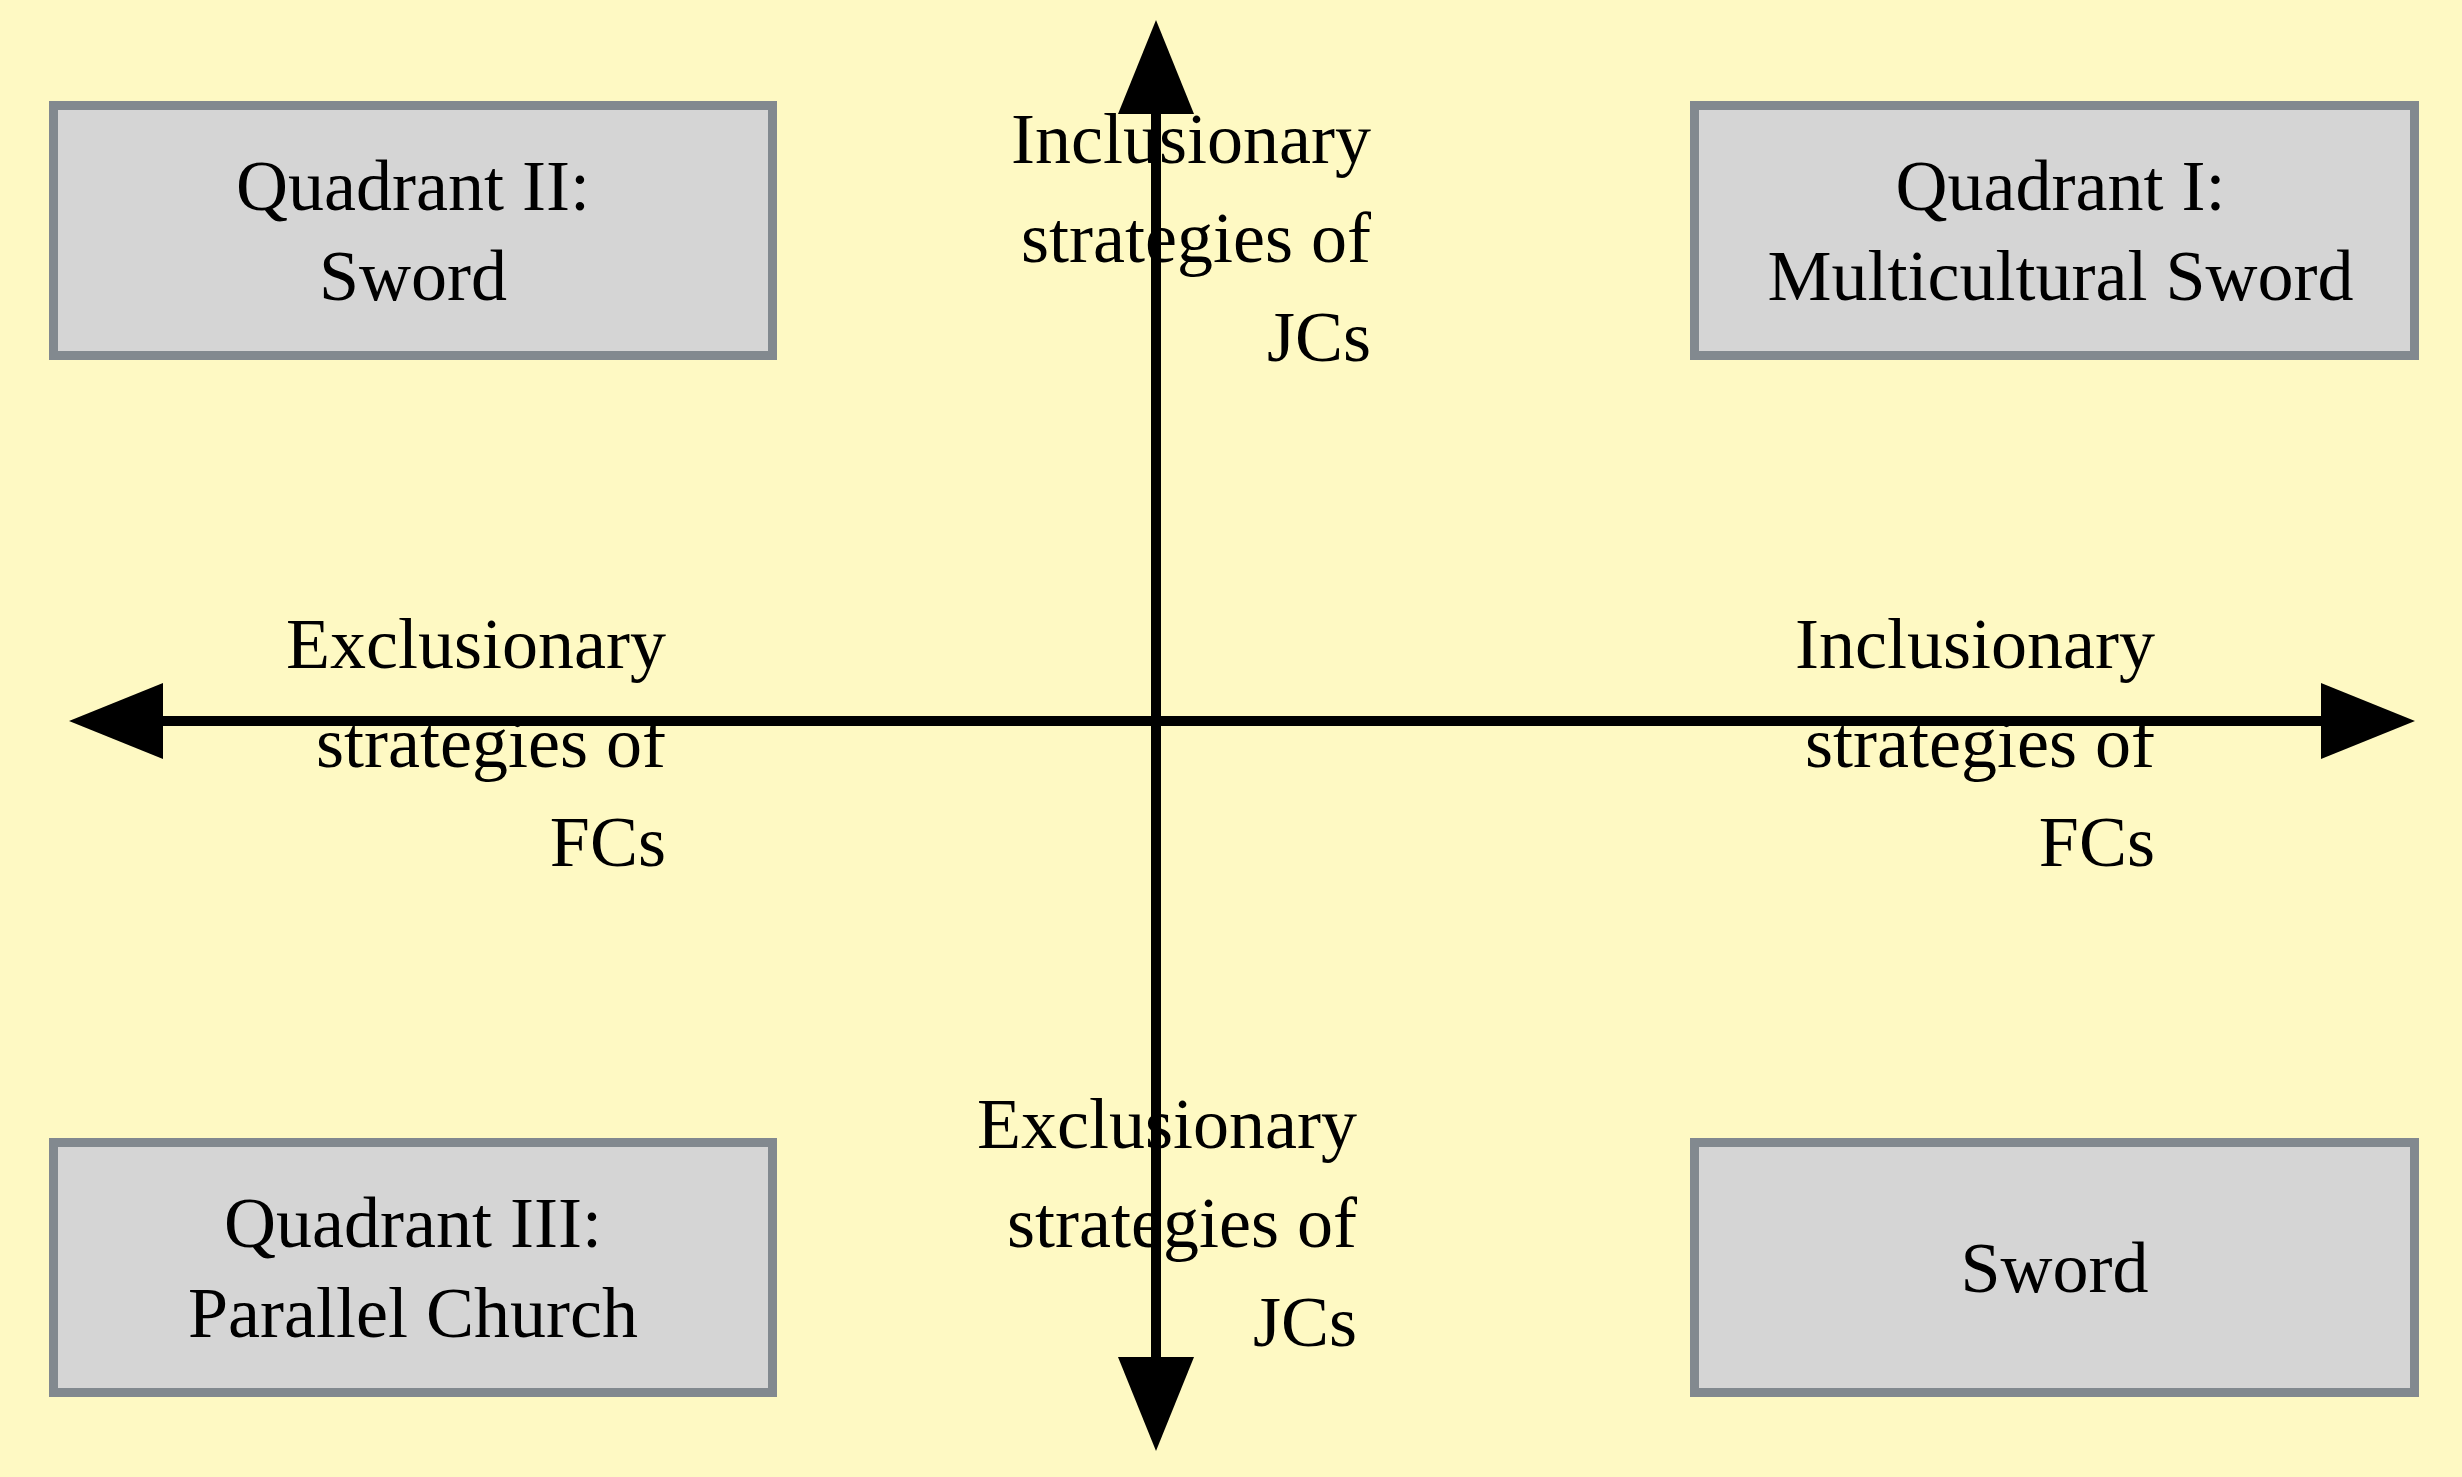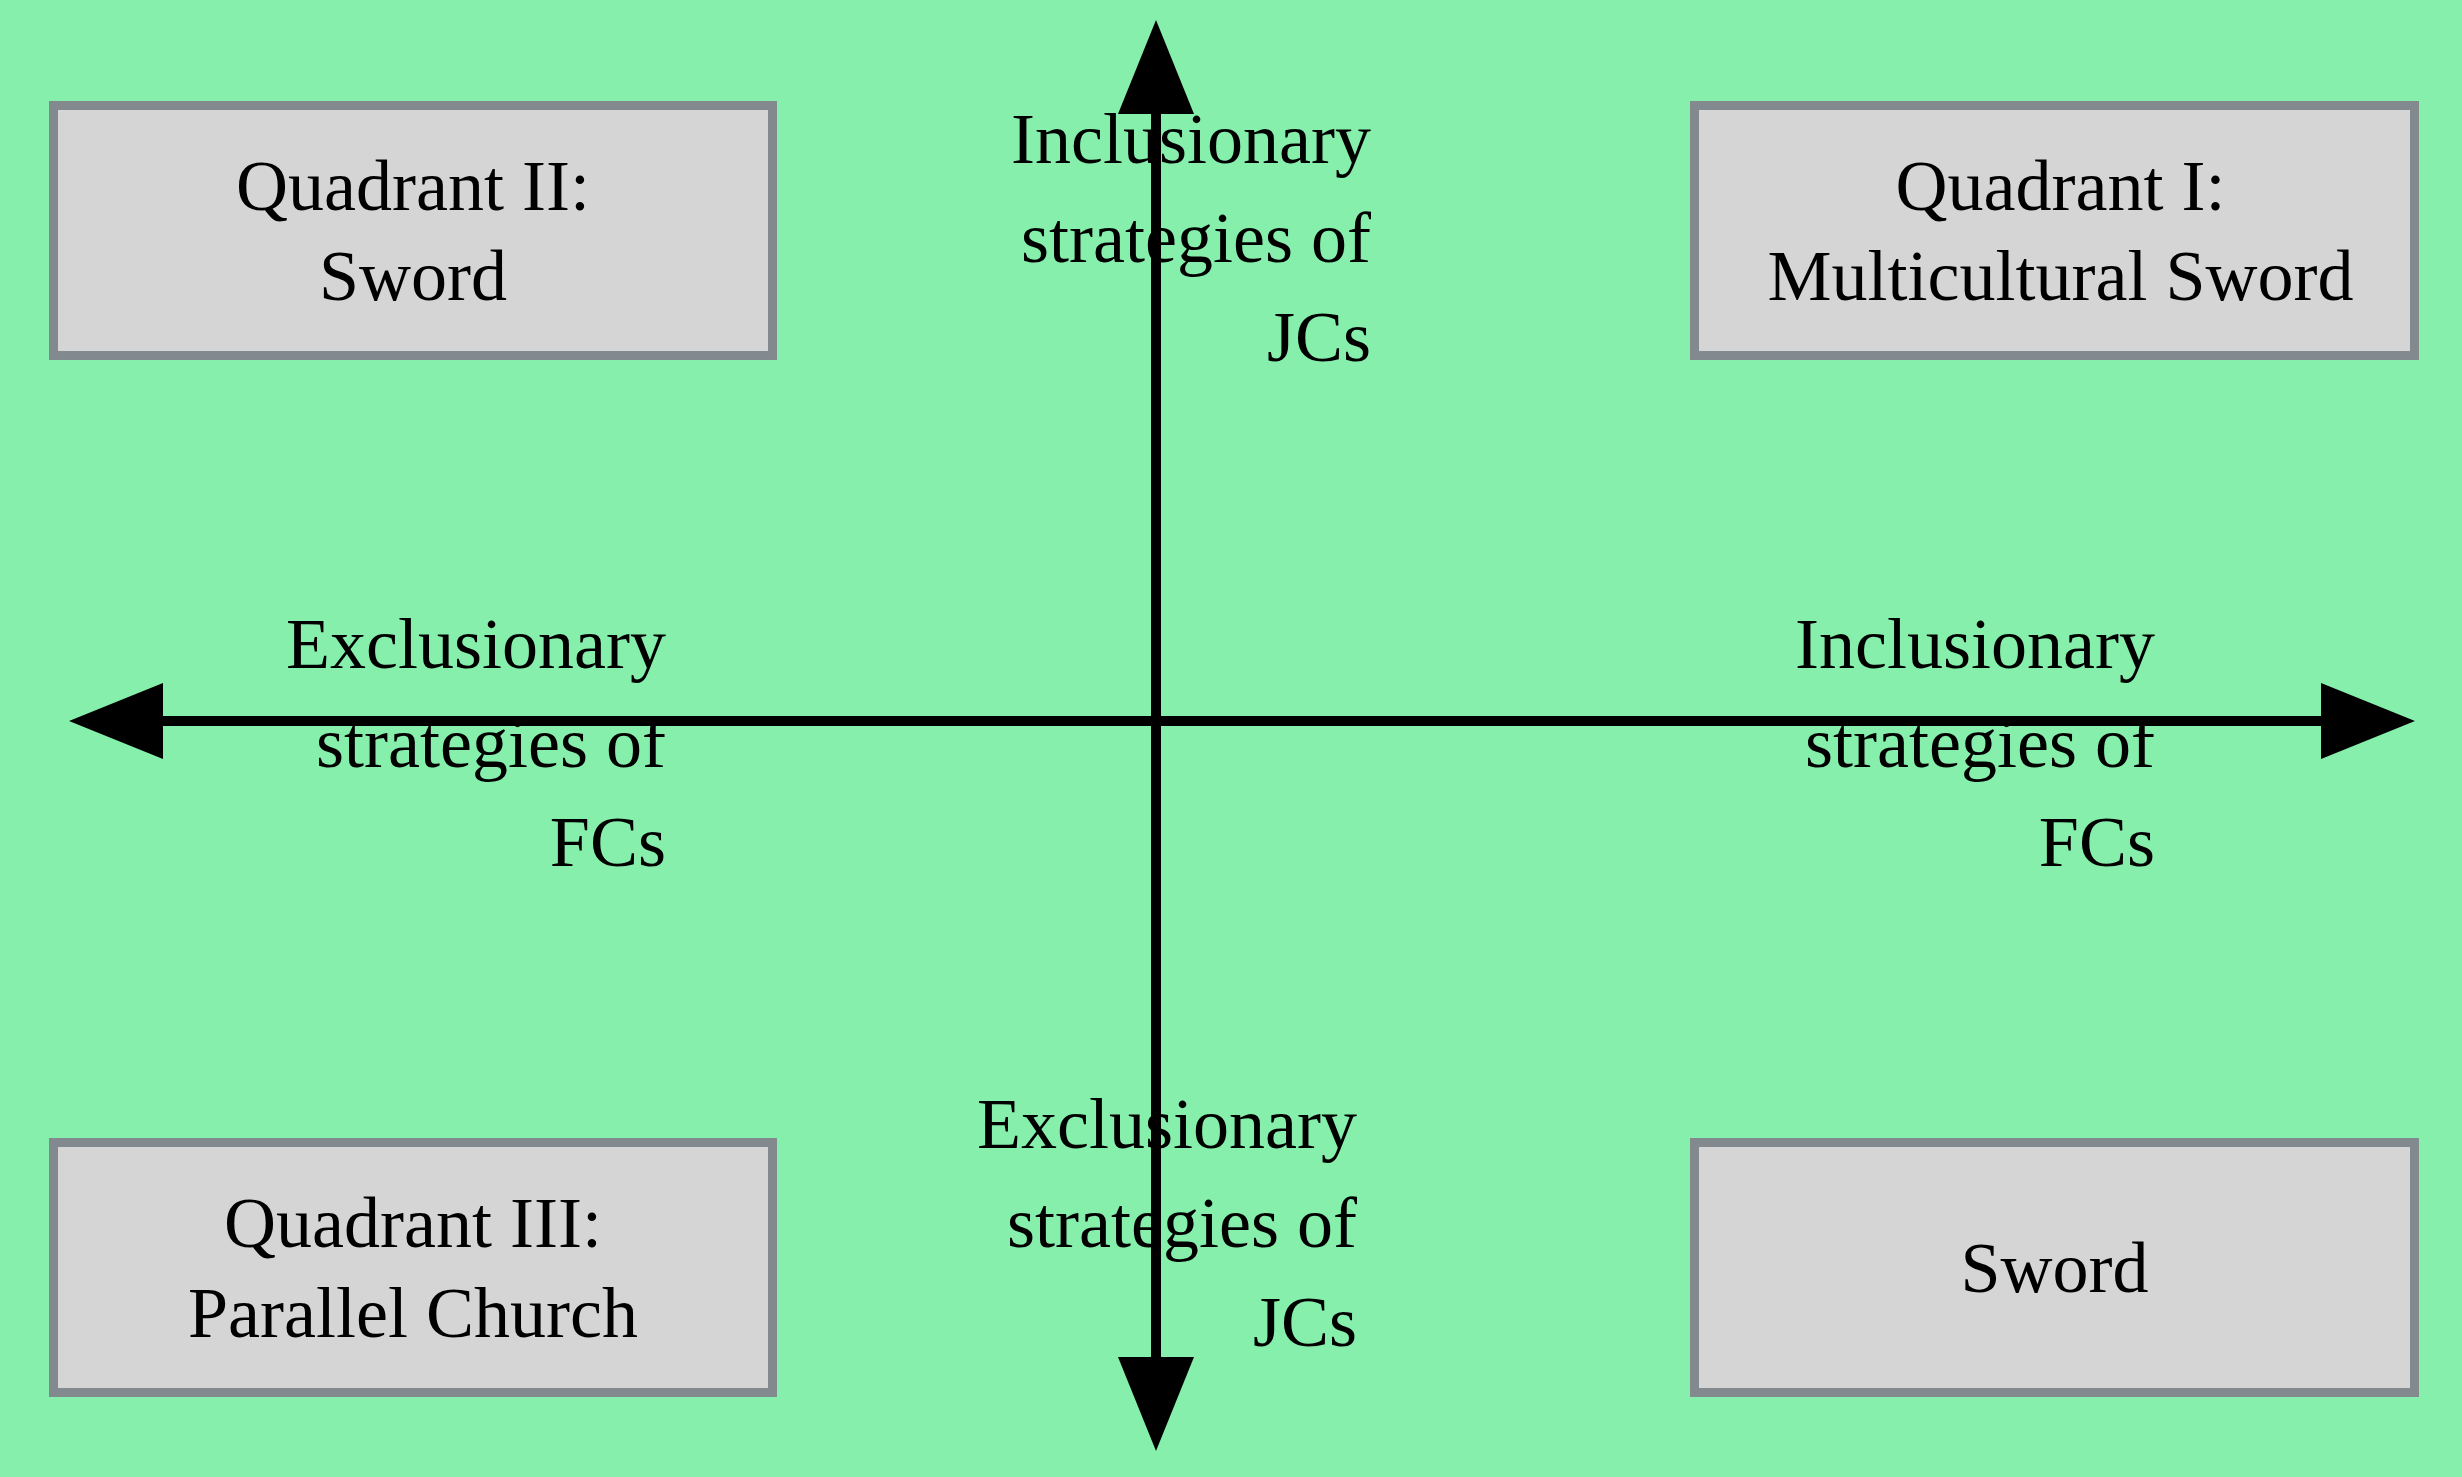--- a/index.html
+++ b/index.html
@@ -4,21 +4,21 @@
 <style>
   html, body {
     margin: 0;
     padding: 0;
     background: #ffffff;
   }
   #figure {
     position: relative;
     width: 2462px;
     height: 1478px;
-    background: #86efac;
+    background: #fef9c3;
     font-family: "Liberation Serif", "DejaVu Serif", serif;
     color: #000000;
     overflow: hidden;
   }
 
   
   .axis-line {
     position: absolute;
     background: #000000;
     z-index: 3;

